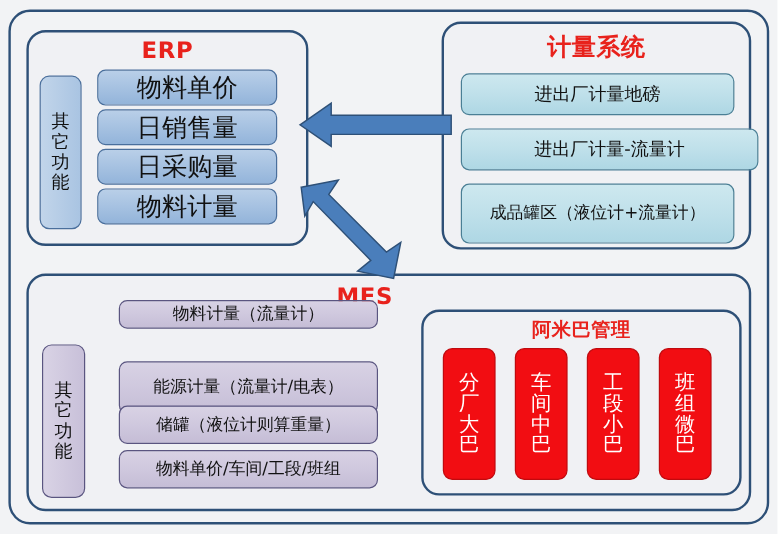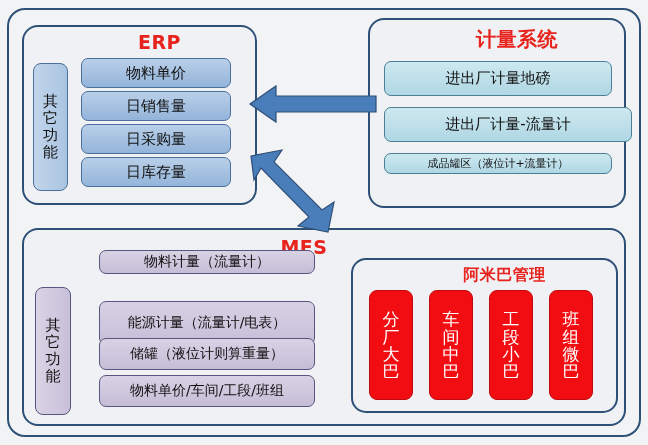--- a/index.html
+++ b/index.html
@@ -29,21 +29,20 @@
     box-sizing: border-box;
   }
 
   
   .panel {
     position: absolute;
     border: 2px solid #2e5077;
     border-radius: 16px;
     background: #f0f1f4;
     box-sizing: border-box;
-    padding-left: 20px;
   }
 
   .panel-title {
     position: absolute;
     width: 100%;
     text-align: center;
     color: #e8221c;
     font-weight: bold;
     letter-spacing: 0.5px;
     user-select: none;
@@ -58,21 +57,21 @@
     align-items: center;
     justify-content: center;
     text-align: center;
     color: #111111;
     white-space: nowrap;
   }
 
   .box-blue {
     background: linear-gradient(to bottom, #b9cfe8 0%, #a8c3e2 45%, #93b4da 100%);
     border: 1px solid #4a6f9c;
-    font-size: 15px;
+    font-size: 21px;
   }
 
   .box-cyan {
     background: linear-gradient(to bottom, #cde8ef 0%, #bfe0ea 50%, #aed7e4 100%);
     border: 1px solid #4a7f95;
     font-size: 15px;
   }
 
   .box-purple {
     background: linear-gradient(to bottom, #d8d2e4 0%, #cfc8de 50%, #c5bdd6 100%);
@@ -145,34 +144,34 @@
     <div class="box box-blue" style="left:57px; top:31px; width:150px; height:30px;">
       <span>物料单价</span>
     </div>
     <div class="box box-blue" style="left:57px; top:64px; width:150px; height:30px;">
       <span>日销售量</span>
     </div>
     <div class="box box-blue" style="left:57px; top:97px; width:150px; height:30px;">
       <span>日采购量</span>
     </div>
     <div class="box box-blue" style="left:57px; top:130px; width:150px; height:30px;">
-      <span>日库存量</span>
+      <span>物料计量</span>
     </div>
   </div>
 
   <div class="panel" style="left:368px; top:18px; width:258px; height:190px;">
     <div class="panel-title" style="top:6px; font-size:20px;">计量系统</div>
 
     <div class="box box-cyan" style="left:14px; top:41px; width:228px; height:35px;">
       <span>进出厂计量地磅</span>
     </div>
     <div class="box box-cyan" style="left:14px; top:87px; width:248px; height:35px;">
       <span>进出厂计量-流量计</span>
     </div>
-    <div class="box box-cyan" style="left:14px; top:133px; width:228px; height:21px; font-size:11px;">
+    <div class="box box-cyan" style="left:14px; top:133px; width:228px; height:50px; font-size:14px;">
       <span>成品罐区（液位计+流量计）</span>
     </div>
   </div>
 
   <div class="panel" style="left:22px; top:228px; width:604px; height:198px;">
     <div class="panel-title" style="top:6px; font-size:19px; width:560px; left:0;">MES</div>
 
     <div class="sidebar sidebar-purple" style="left:11px; top:57px; width:36px; height:128px;">
       <span>其</span>
       <span>它</span>

